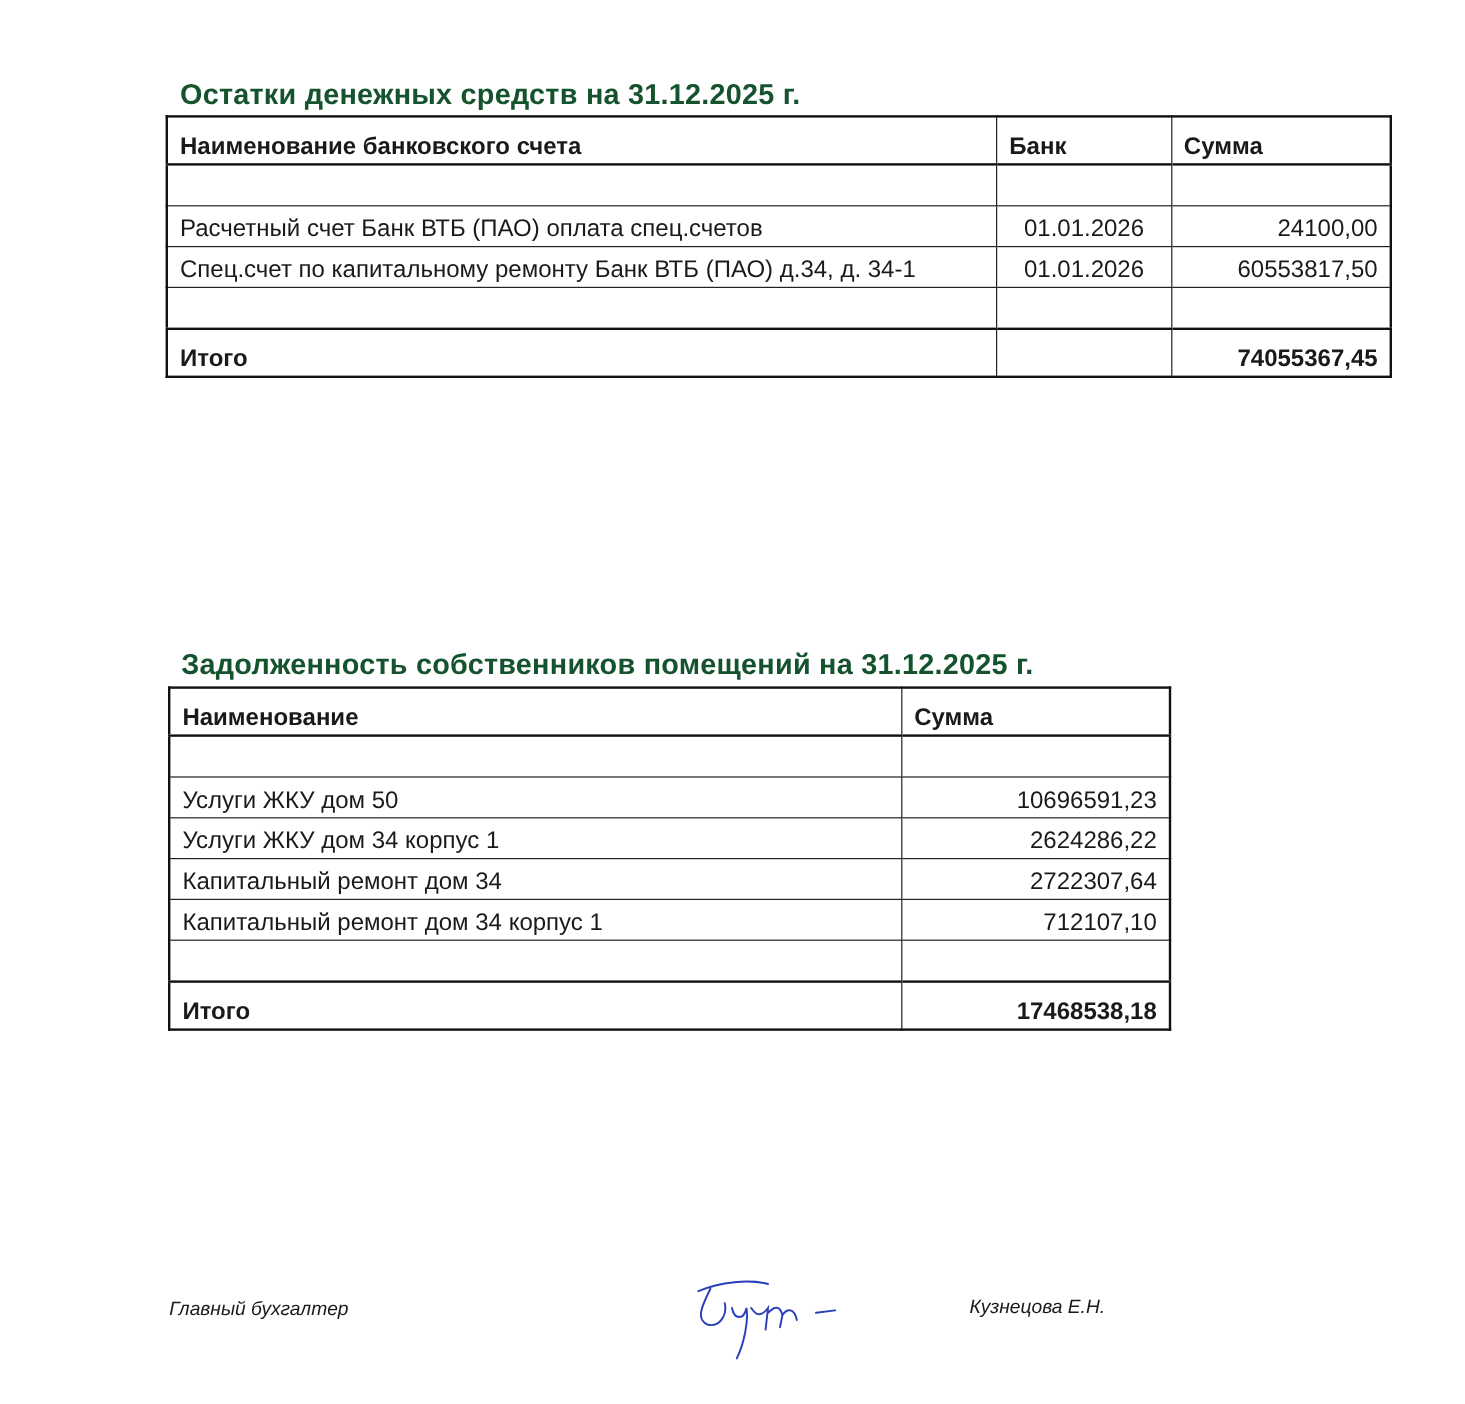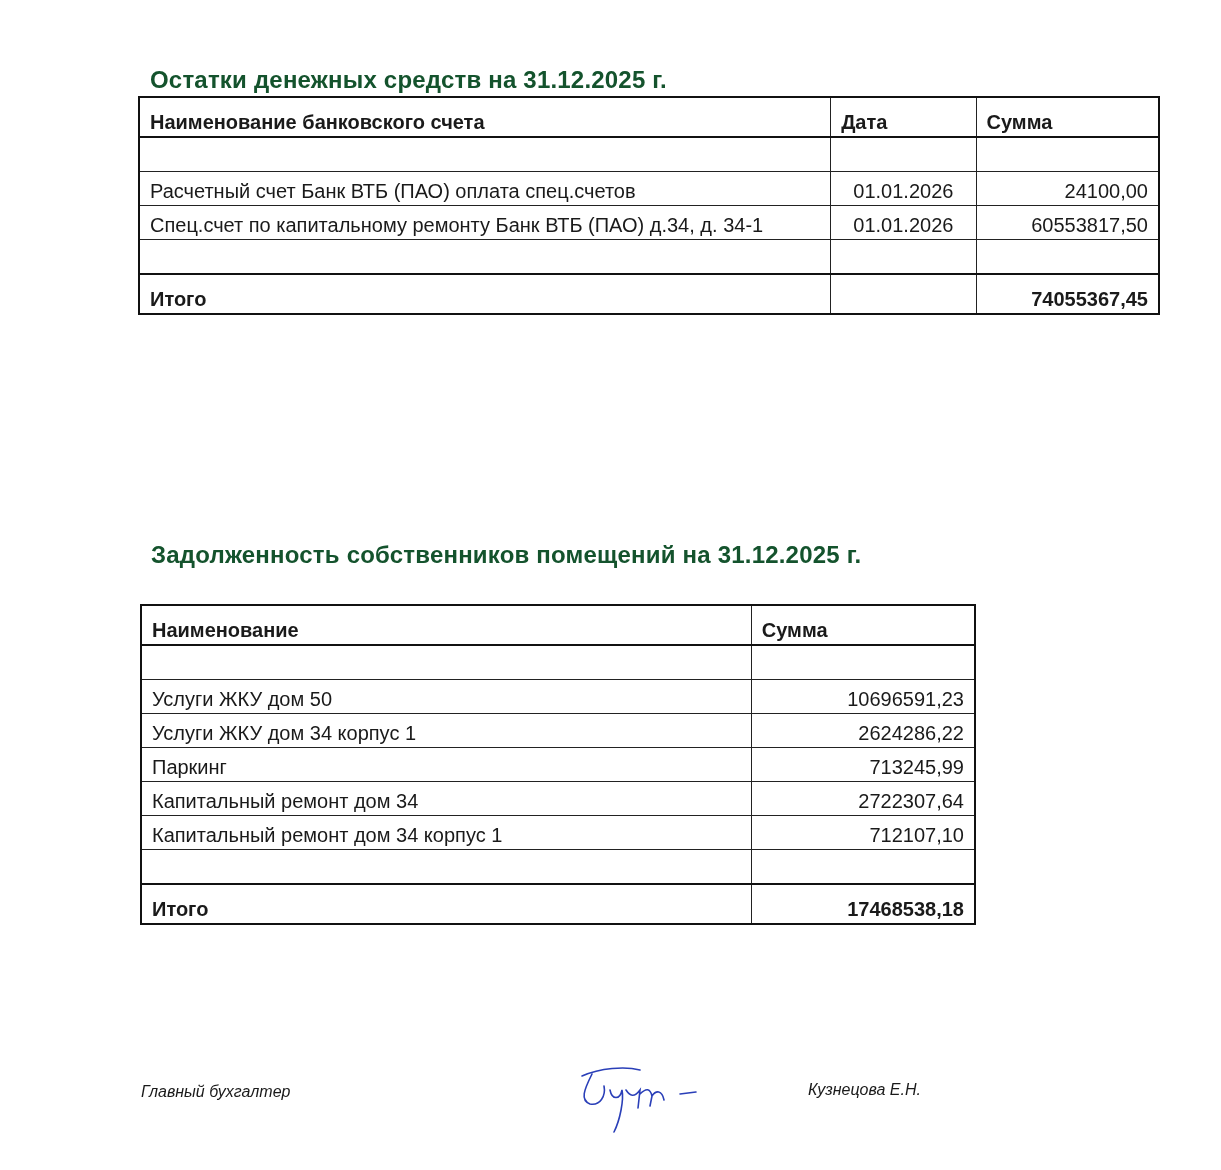--- a/index.html
+++ b/index.html
@@ -25,21 +25,21 @@
 
 <table class="outer" style="left:138px; top:96px; width:1022px;">
   <colgroup>
       <col style="width:704px">
       <col style="width:146px">
       <col style="width:184px">
     </colgroup>
   <tbody>
       <tr class="hdr">
     <td>Наименование банковского счета</td>
-    <td>Дата</td>
+    <td>Банк</td>
     <td>Сумма</td>
   </tr>
   <tr>
         <td></td>
         <td></td>
         <td></td>
       </tr>
   <tr>
     <td>Расчетный счет Банк ВТБ (ПАО) оплата спец.счетов</td>
     <td class="ctr">01.01.2026</td>
@@ -58,45 +58,41 @@
   <tr class="total">
     <td>Итого</td>
     <td></td>
     <td class="num">74055367,45</td>
   </tr>
 </tbody>
   </table>
 
 <div class="title" style="left:151px; top:541px;">Задолженность собственников помещений на 31.12.2025 г.</div>
 
-<table class="outer" style="left:140px; top:572px; width:836px;margin-top:32px;">
+<table class="outer" style="left:140px; top:572px; width:836px;">
   <colgroup>
       <col style="width:612px">
       <col style="width:224px">
     </colgroup>
   <tbody>
       <tr class="hdr">
     <td>Наименование</td>
     <td>Сумма</td>
   </tr>
   <tr>
         <td></td>
         <td></td>
       </tr>
   <tr>
     <td>Услуги ЖКУ  дом 50</td>
     <td class="num">10696591,23</td>
   </tr>
   <tr>
     <td>Услуги ЖКУ  дом 34 корпус 1</td>
     <td class="num">2624286,22</td>
-  </tr>
-  <tr>
-    <td>Паркинг</td>
-    <td class="num">713245,99</td>
   </tr>
   <tr>
     <td>Капитальный ремонт дом 34</td>
     <td class="num">2722307,64</td>
   </tr>
   <tr>
     <td>Капитальный ремонт дом 34 корпус 1</td>
     <td class="num">712107,10</td>
   </tr>
   <tr>

